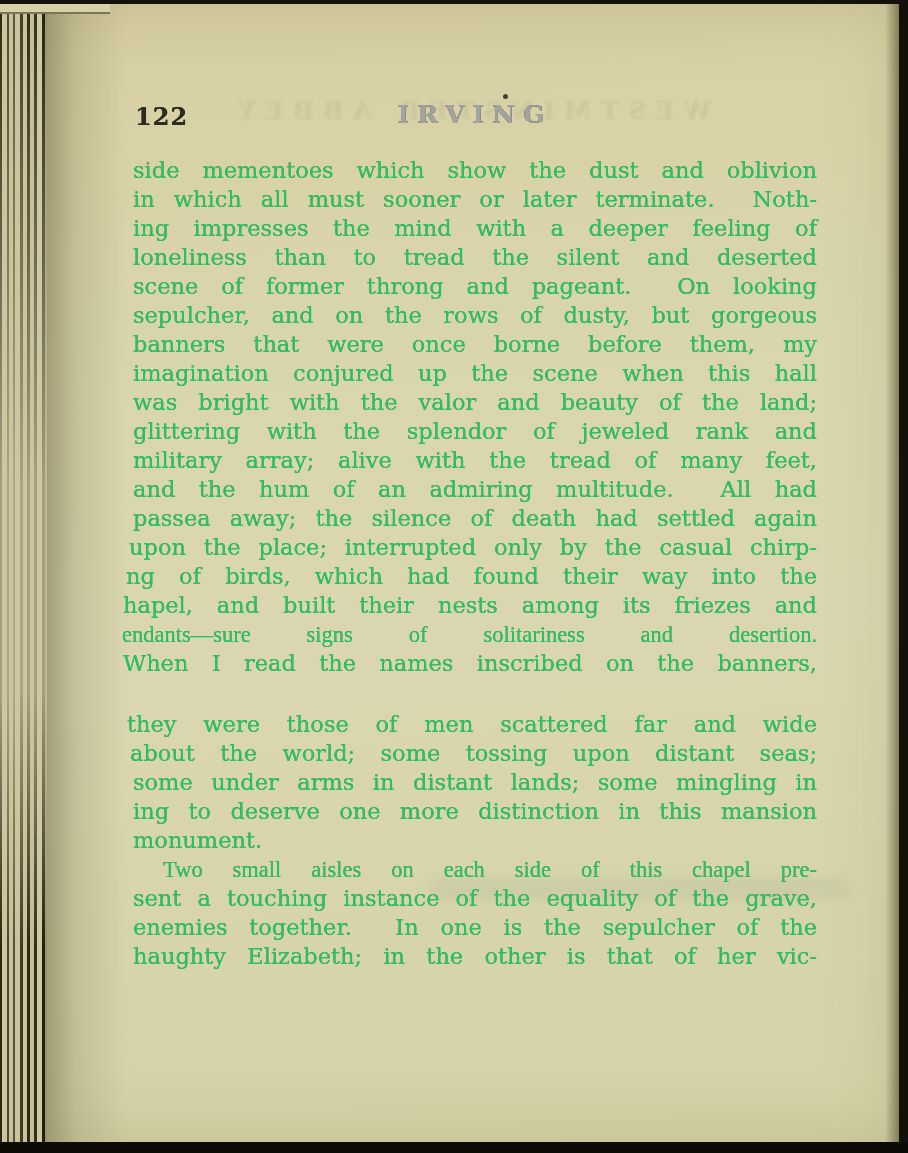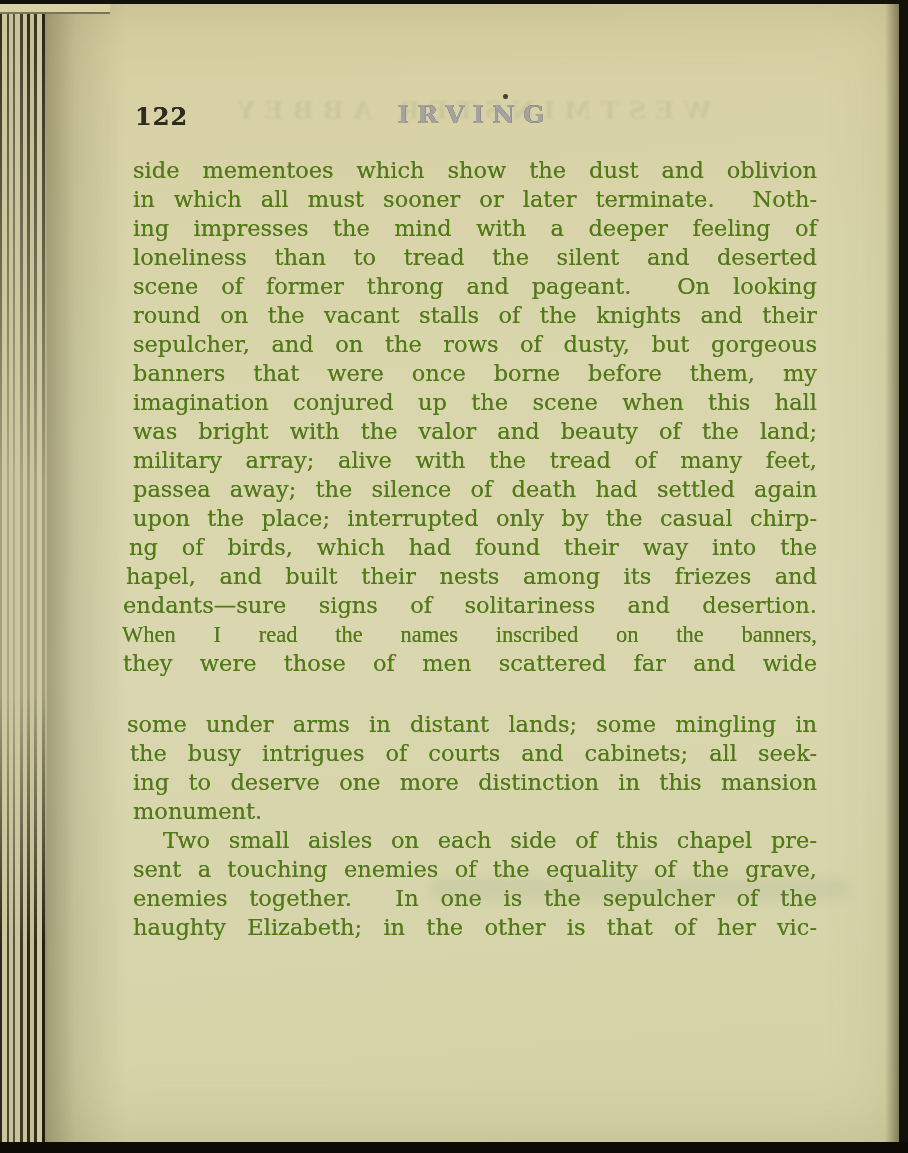--- a/index.html
+++ b/index.html
@@ -78,27 +78,27 @@
     position:absolute; left:430px; top:878px; width:420px; height:22px;
     background:rgba(140,165,125,0.14); border-radius:10px; filter:blur(5px);
   }
   #ink-speck {
     position:absolute; left:503px; top:94px; width:5px; height:5px;
     border-radius:50%; background:rgba(40,40,28,0.85);
   }
   
   #text-block {
     position:absolute; left:133px; top:156px; width:684px;
-    font-size:22.5px; line-height:29px; color:#4d7c0f;
+    font-size:22.5px; line-height:29px; color:#22c55e;
     text-shadow:0 0 0.6px rgba(46,44,32,0.55);
     word-spacing:2px;
   }
   .line { text-align:justify; white-space:normal; }
   .line.just { text-align-last:justify; }
-  .line.indent { text-indent:30px; }
+  .line.indent { text-indent:30px;font-family:Liberation Serif, serif; }
   
   .line:nth-child(14){ margin-left:-4px; }
   .line:nth-child(15){ margin-left:-7px; }
   .line:nth-child(16){ margin-left:-10px; }
   .line:nth-child(17){ margin-left:-11px;font-family:Liberation Serif, serif; }
   .line:nth-child(18){ margin-left:-10px; }
   .line:nth-child(19){ margin-left:-6px;margin-top:32px; }
   .line:nth-child(20){ margin-left:-3px; }
 </style>
 </head>
@@ -118,39 +118,40 @@
 
   <div id="page-number">122</div>
   <div id="running-header">IRVING</div>
 
   <div id="text-block">
       <div class="line just">side mementoes which show the dust and oblivion</div>
       <div class="line just">in which all must sooner or later terminate.&nbsp; Noth-</div>
       <div class="line just">ing impresses the mind with a deeper feeling of</div>
       <div class="line just">loneliness than to tread the silent and deserted</div>
       <div class="line just">scene of former throng and pageant.&nbsp; On looking</div>
-      <div class="line just">round on the vacant stalls of the knights and their</div>
       <div class="line just">sepulcher, and on the rows of dusty, but gorgeous</div>
       <div class="line just">banners that were once borne before them, my</div>
       <div class="line just">imagination conjured up the scene when this hall</div>
       <div class="line just">was bright with the valor and beauty of the land;</div>
+      <div class="line just">glittering with the splendor of jeweled rank and</div>
       <div class="line just">military array; alive with the tread of many feet,</div>
+      <div class="line just">and the hum of an admiring multitude.&nbsp; All had</div>
       <div class="line just">passea away; the silence of death had settled again</div>
       <div class="line just">upon the place; interrupted only by the casual chirp-</div>
       <div class="line just">ng of birds, which had found their way into the</div>
       <div class="line just">hapel, and built their nests among its friezes and</div>
       <div class="line just">endants—sure signs of solitariness and desertion.</div>
       <div class="line just">When I read the names inscribed on the banners,</div>
       <div class="line just">they were those of men scattered far and wide</div>
+      <div class="line just">about the world; some tossing upon distant seas;</div>
       <div class="line just">some under arms in distant lands; some mingling in</div>
-      <div class="line just">the busy intrigues of courts and cabinets; all seek-</div>
       <div class="line just">ing to deserve one more distinction in this mansion</div>
       <div class="line">monument.</div>
       <div class="line just indent">Two small aisles on each side of this chapel pre-</div>
-      <div class="line just">sent a touching enemies of the equality of the grave,</div>
+      <div class="line just">sent a touching instance of the equality of the grave,</div>
       <div class="line just">enemies together.&nbsp; In one is the sepulcher of the</div>
       <div class="line just">haughty Elizabeth; in the other is that of her vic-</div>
     </div>
 
   <div id="frame-top"></div>
   <div id="frame-right"></div>
   <div id="frame-bottom"></div>
 </div>
 
 </body></html>

